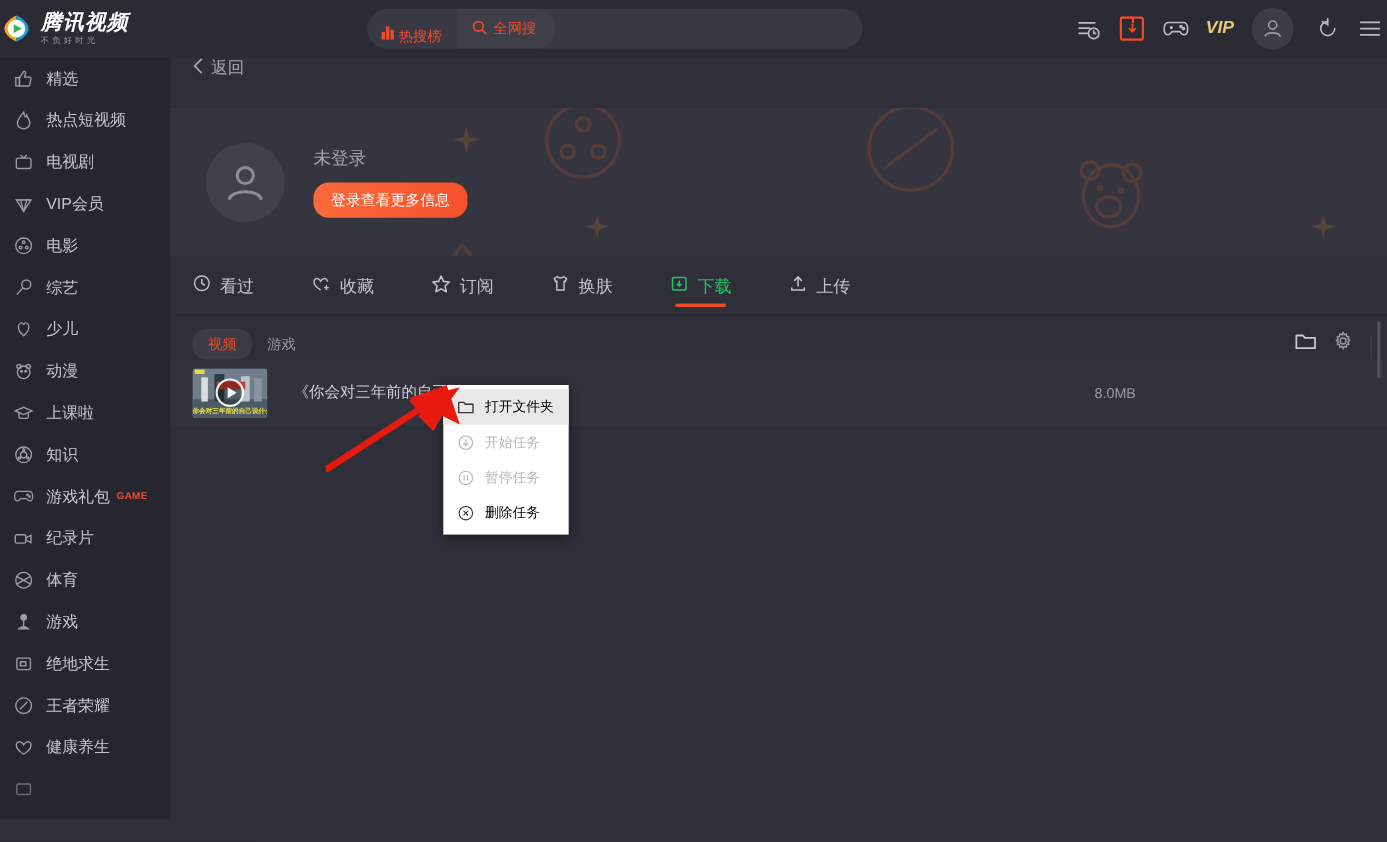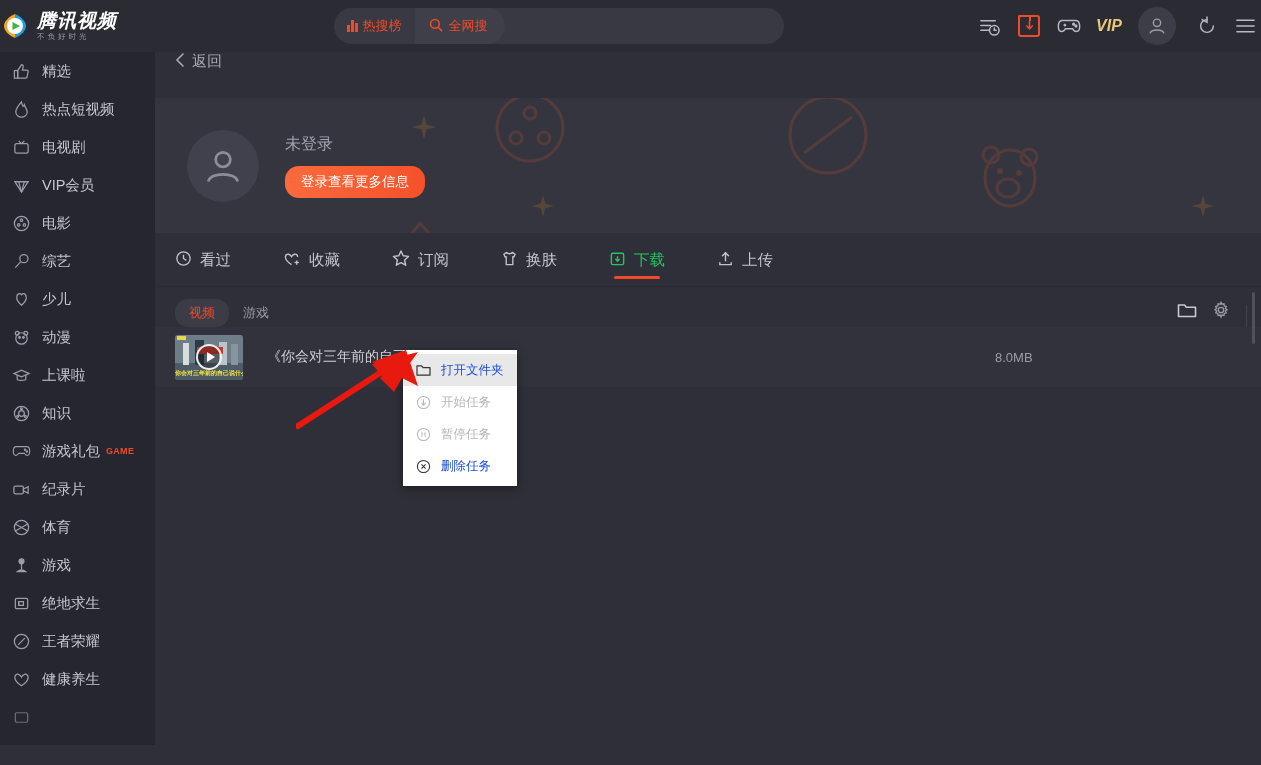--- a/index.html
+++ b/index.html
@@ -26,22 +26,22 @@
 
   .search-box {
     position:absolute; left:334px; top:8px; width:450px; height:36px;
     background:#393943; border-radius:18px; display:flex; align-items:center;
   }
   .search-input {
     flex:1; background:transparent; border:none; outline:none;
     color:#b5b5c0; font-size:14px; padding-left:20px;
     font-family:"Liberation Sans","DejaVu Sans",sans-serif;
   }
-  .hot-btn { display:flex; align-items:center; gap:5px; color:#f04b28; font-size:13px;
-             padding:4px 13px; height:36px; cursor:pointer; }
+  .hot-btn { display:flex; align-items:flex-start; gap:5px; color:#f04b28; font-size:13px;
+             padding:16px 13px; height:36px; cursor:pointer; }
   .hot-bars { display:flex; align-items:flex-end; gap:1.5px; height:12px; }
   .hot-bars i { display:block; width:2.5px; background:#f04b28; }
   .hot-bars i:nth-child(1){height:7px;} .hot-bars i:nth-child(2){height:12px;} .hot-bars i:nth-child(3){height:9px;}
   .web-search {
     height:36px; display:flex; align-items:center; gap:6px; color:#f04b28;
     font-size:13px; padding:0 17px 0 14px; background:#3f3f4a;
     border-radius:0 18px 18px 0; cursor:pointer;
   }
 
   .top-icons { position:absolute; right:0; top:0; height:52px; display:flex; align-items:center; }
@@ -123,21 +123,21 @@
 
   .vscroll { position:absolute; right:6px; top:240px; width:3px; height:52px;
              background:#51515b; border-radius:2px; }
 
   
   .ctxmenu {
     position:absolute; left:403px; top:350px; width:114px; background:#ffffff;
     box-shadow:0 2px 9px rgba(0,0,0,.45); z-index:50; padding:4px 0;
   }
   .ctx-item { height:32px; display:flex; align-items:center; padding-left:12px; gap:10px;
-              font-size:12.5px; color:#1d4ed8; cursor:pointer; }
+              font-size:12.5px; color:#000000; cursor:pointer; }
   .ctx-item.hl { background:#e8e8e8; }
   .ctx-item.disabled { color:#b6b6b6; cursor:default; }
   .ctx-ico { width:16px; height:16px; display:flex; align-items:center; justify-content:center; }
 
   .arrow { position:absolute; left:296px; top:348px; z-index:60; pointer-events:none; }
 
   .bottom-strip { position:absolute; left:0; bottom:0; width:155px; height:20px; background:#2f2f39; }
 </style>
 </head>
 <body>

